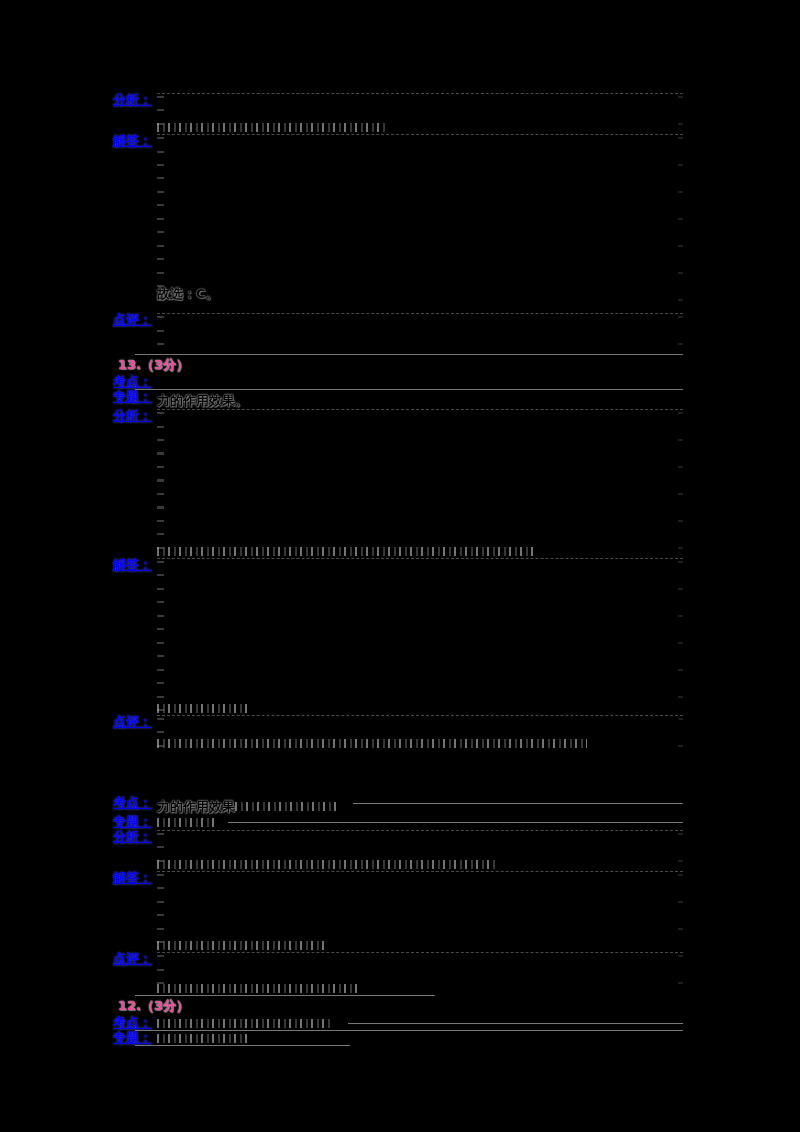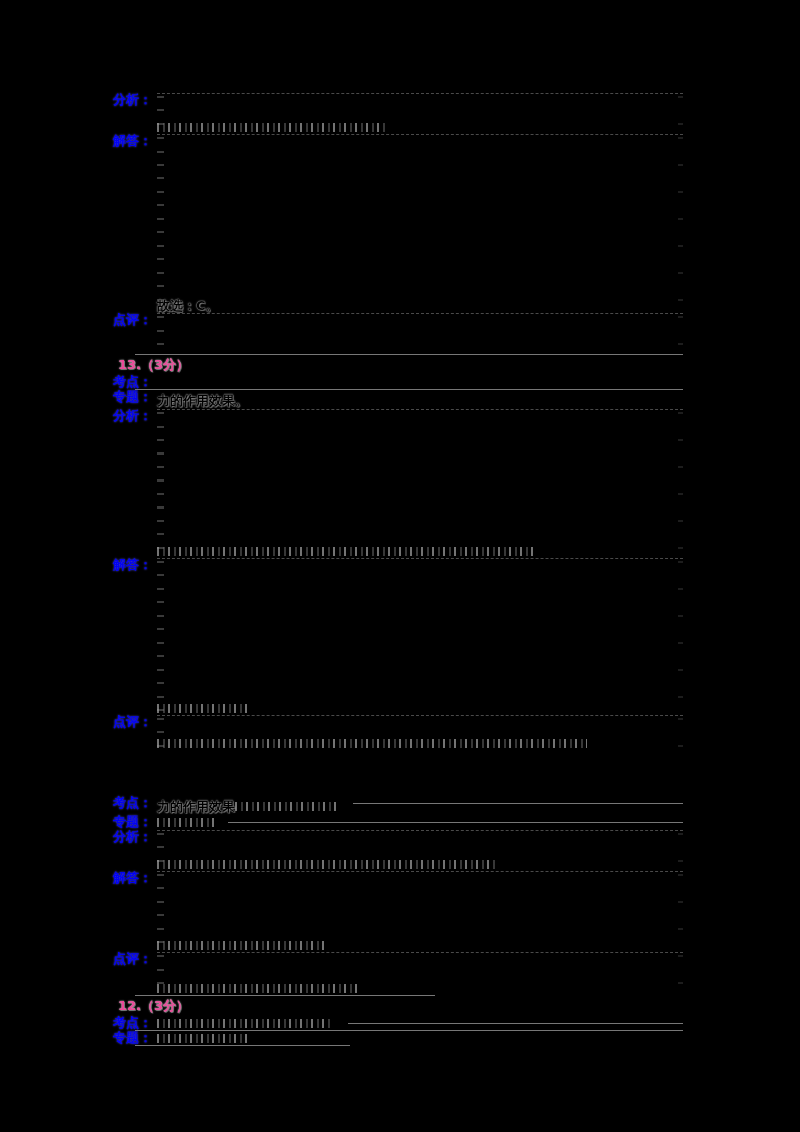--- a/index.html
+++ b/index.html
@@ -7,31 +7,31 @@
   .page{position:relative;width:800px;height:1132px;box-sizing:border-box;
         padding:93px 117px 0 113px;background:#000;}
   .section{position:relative;}
   .gap-before{margin-top:46px;}
   .qheader{color:#ec4899;font-weight:bold;font-size:13px;line-height:16px;
            padding:3px 0 2px 5px;
            text-shadow:0 0 2px #aaa, 0 0 1px #cfcfcf, 1px 1px 0 #555;}
   .row{display:flex;align-items:flex-start;position:relative;}
   .trow{min-height:15px;}
   .lbl{flex:0 0 44px;color:#0202f2;font-weight:bold;font-size:13px;line-height:14px;
-       white-space:nowrap;text-shadow:0 0 2px rgba(90,90,255,.95);}
+       white-space:nowrap;text-shadow:0 0 2px rgba(90,90,255,.95);text-decoration:underline;}
   .content{flex:1 1 auto;position:relative;min-height:14px;}
   .halo{color:#000;font-weight:bold;font-size:13px;line-height:14px;
         text-shadow:0 0 2px #9a9a9a, 0 0 1px #c8c8c8, 1px 1px 0 #444;}
   .block{position:relative;background:#000;width:100%;}
   .block.fringe{border-top:1px dashed rgba(135,135,135,.55);}
   .block::before{content:"";position:absolute;left:0;top:2px;bottom:2px;width:7px;
         background:repeating-linear-gradient(180deg,rgba(150,150,150,.38) 0 2px,transparent 2px 13.5px);}
   .block::after{content:"";position:absolute;right:0;top:2px;bottom:2px;width:5px;
         background:repeating-linear-gradient(180deg,rgba(130,130,130,.22) 0 2px,transparent 2px 27px);}
-  .tail-text{position:absolute;left:0;bottom:0;white-space:nowrap;}
+  .tail-text{position:absolute;left:0;bottom:12px;white-space:nowrap;}
   .speckle{height:9px;
         background:repeating-linear-gradient(90deg,rgba(165,165,165,.7) 0 2px,transparent 2px 6px,
                    rgba(110,110,110,.5) 6px 8px,transparent 8px 11px);}
   .tail-speckle{position:absolute;left:0;bottom:2px;}
   .lead-speckle{position:relative;margin-top:3px;}
   .hairline{position:absolute;height:1px;background:#8c8c8c;opacity:.85;}
   .under{bottom:-1px;left:-22px;}
   .rightline{top:7px;right:0;}
 </style>
 </head>

